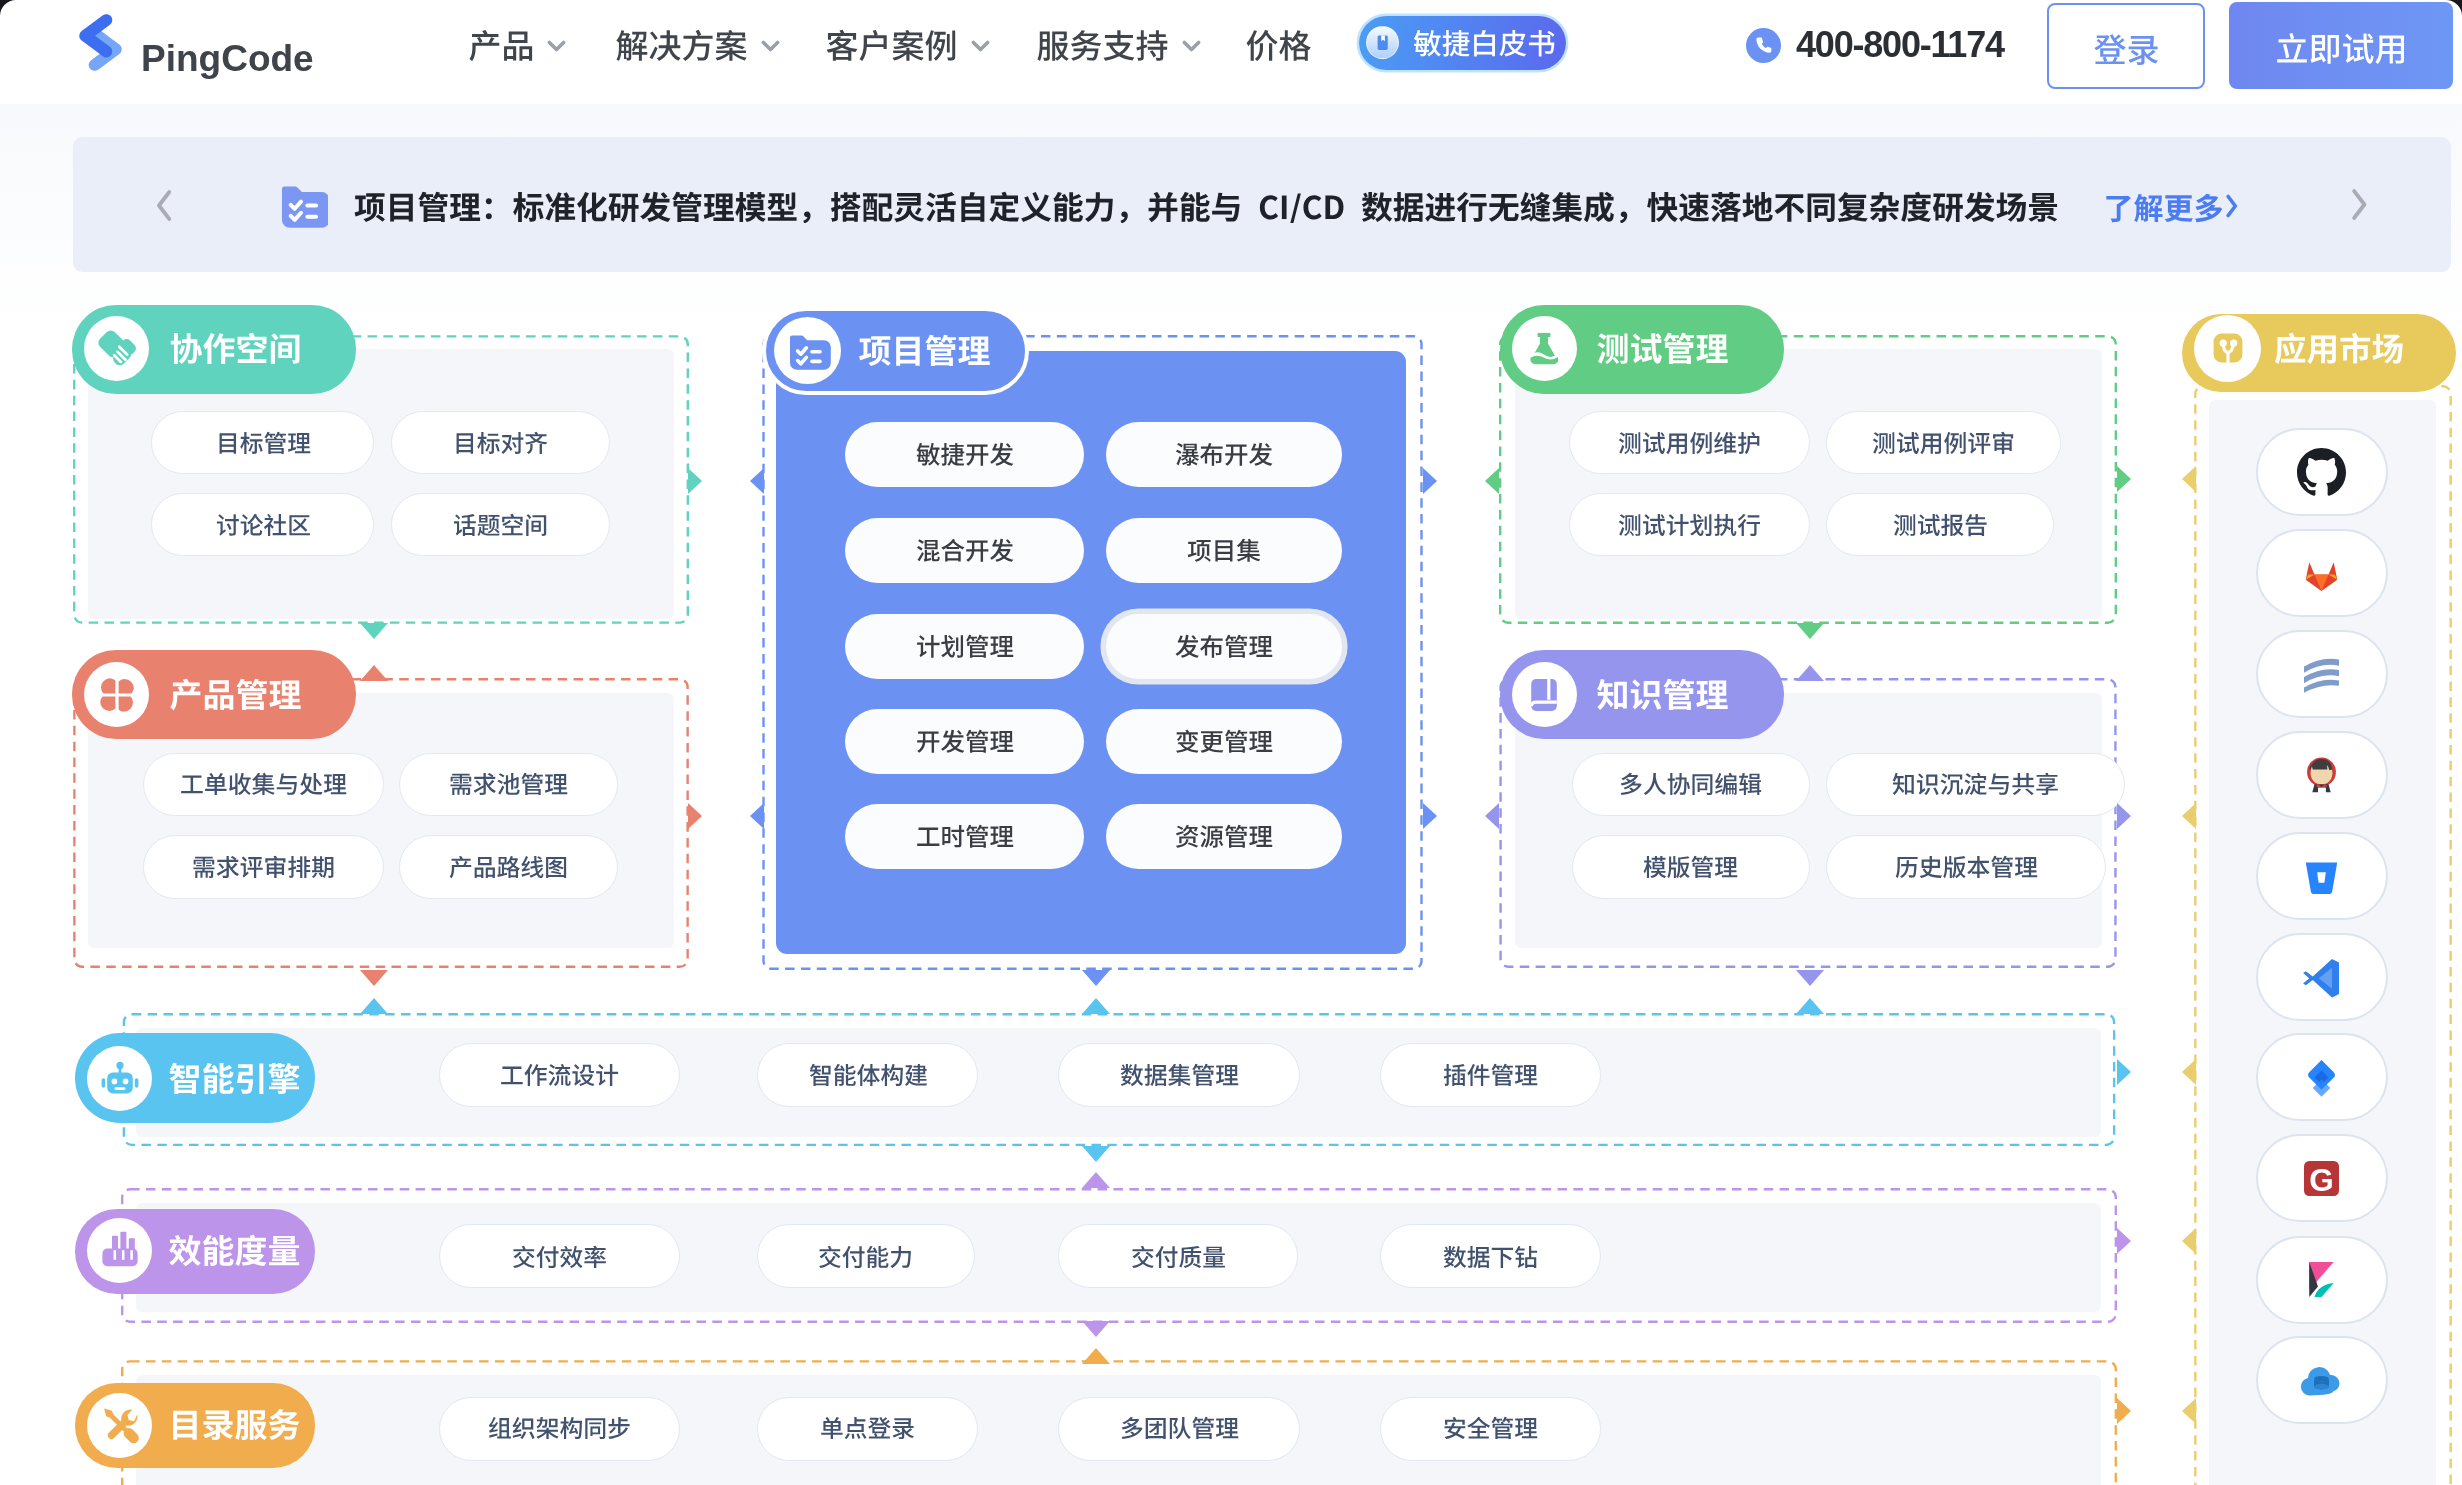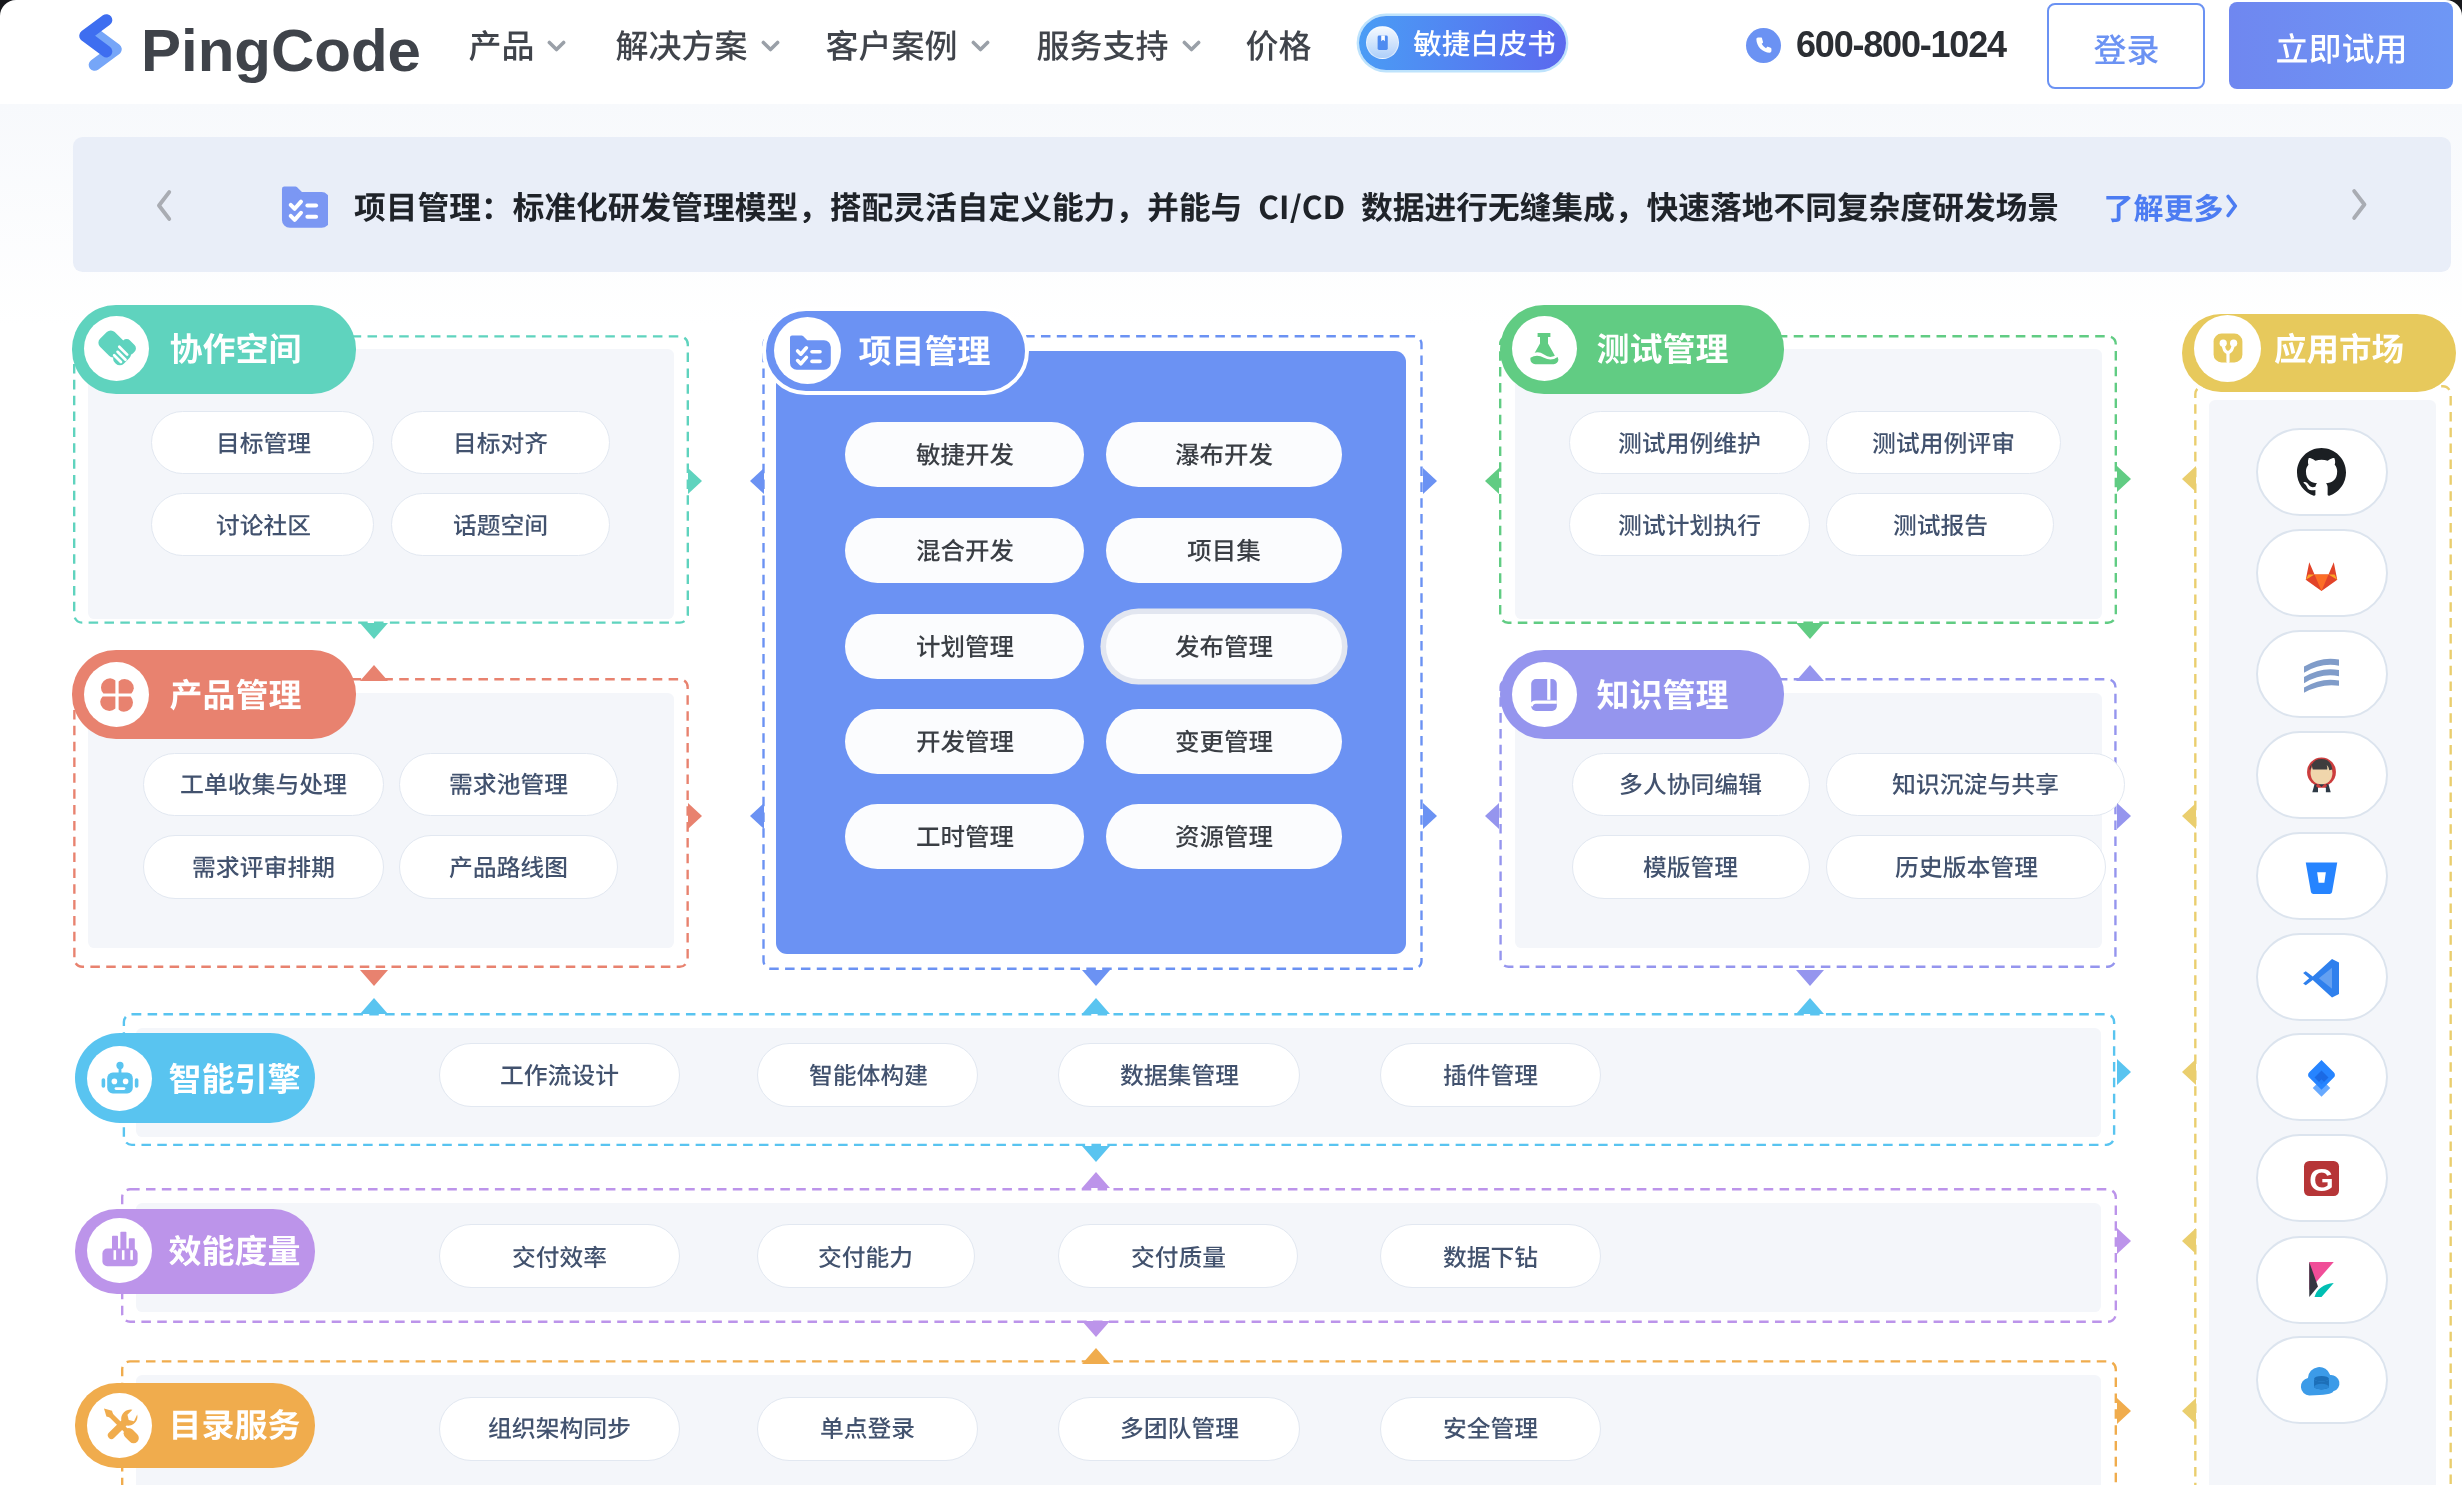--- a/index.html
+++ b/index.html
@@ -1,20 +1,20 @@
 <!DOCTYPE html>
 <html style="font-size:12.7px"><head><meta charset="utf-8"><style>html,body{margin:0;padding:0;background:#17181c;}*{box-sizing:border-box;}body{font-family:"Liberation Sans",sans-serif;}#page{position:relative;width:2462px;height:1485px;background:#fff;overflow:hidden;border-radius:16px 16px 0 0;}</style></head><body>
 <div id="page">
     <div style="position:absolute;left:0;top:104px;width:2462px;height:222px;background:linear-gradient(#F7F9FC,#FFFFFF)"></div>
     <svg style="position:absolute;left:74px;top:12.7px" width="53" height="59" viewBox="0 0 67 75">
 <polyline points="41,9 14,29 41,49" stroke="#fff" stroke-width="24" fill="none" stroke-linecap="round" stroke-linejoin="round"></polyline>
 <polyline points="26,26 53,46 26,66" stroke="#76A6F8" stroke-width="15" fill="none" stroke-linecap="round" stroke-linejoin="round"></polyline>
 <polyline points="41,9 14,29 41,49" stroke="#3E6EF0" stroke-width="15" fill="none" stroke-linecap="round" stroke-linejoin="round"></polyline>
 </svg>
-    <div style="position:absolute;left:141px;top:14px;width:254px;height:73px;display:flex;align-items:center;font-weight:700;font-size:60px;color:#3F434A;letter-spacing:0px">PingCode</div>
+    <div style="position:absolute;left:141px;top:22px;width:254px;height:73px;display:flex;align-items:center;font-weight:700;font-size:37px;color:#3F434A;letter-spacing:0px">PingCode</div>
     <svg style="position:absolute;left:468px;top:29px;" width="67" height="33" viewBox="0 0 2000 1000" fill="#40444B">
       <use href="#gM4ea7" x="0"></use>
       <use href="#gM54c1" x="1000"></use>
     </svg>
     <svg style="position:absolute;left:547px;top:40px" width="19" height="12.7" viewBox="0 0 24 16">
       <polyline points="3,3 12,12 21,3" stroke="#9AA0A8" stroke-width="4.5" fill="none" stroke-linecap="round" stroke-linejoin="round"></polyline>
     </svg>
     <svg style="position:absolute;left:615px;top:29px;" width="133" height="33" viewBox="0 0 4000 1000" fill="#40444B">
       <use href="#gM89e3" x="0"></use>
       <use href="#gM51b3" x="1000"></use>
@@ -56,21 +56,21 @@
       <use href="#gM654f" x="0"></use>
       <use href="#gM6377" x="1000"></use>
       <use href="#gM767d" x="2000"></use>
       <use href="#gM76ae" x="3000"></use>
       <use href="#gM4e66" x="4000"></use>
     </svg>
     <div style="position:absolute;left:1746px;top:28px;width:35px;height:35px;border-radius:50%;background:#6B92F3"></div>
     <svg style="position:absolute;left:1754px;top:36px" width="19" height="19" viewBox="0 0 24 24">
 <path d="M5 2 C4 2 3 3 3 4 c0 9 8 17 17 17 1 0 2-1 2-2 v-3 c0-.6-.4-1.1-1-1.3l-3.5-1c-.5-.15-1 0-1.3.4l-1 1.3 c-2.3-1.2-4.3-3.2-5.5-5.5l1.3-1 c.4-.3.55-.8.4-1.3l-1-3.5 C10.1 2.4 9.6 2 9 2 z" fill="#fff"></path>
 </svg>
-    <div style="position:absolute;left:1796px;top:24.6px;width:238px;height:41px;display:flex;align-items:center;white-space:nowrap;font-weight:700;font-size:36px;color:#2B2E33;letter-spacing:-1.2px">600-800-1024</div>
+    <div style="position:absolute;left:1796px;top:24.6px;width:238px;height:41px;display:flex;align-items:center;white-space:nowrap;font-weight:700;font-size:36px;color:#2B2E33;letter-spacing:-1.2px">400-800-1174</div>
     <div style="position:absolute;left:2047px;top:3.2px;width:158px;height:86px;border:2px solid #6B92F3;border-radius:8px;background:#fff"></div>
     <svg style="position:absolute;left:2093px;top:33px;" width="67" height="33" viewBox="0 0 2000 1000" fill="#6B92F3">
       <use href="#gM767b" x="0"></use>
       <use href="#gM5f55" x="1000"></use>
     </svg>
     <div style="position:absolute;left:2229px;top:1.6px;width:224px;height:87px;border-radius:8px;background:linear-gradient(90deg,#6F87F0,#6E97F5)"></div>
     <svg style="position:absolute;left:2275px;top:32px;" width="133" height="33" viewBox="0 0 4000 1000" fill="#ffffff">
       <use href="#gM7acb" x="0"></use>
       <use href="#gM5373" x="1000"></use>
       <use href="#gM8bd5" x="2000"></use>

